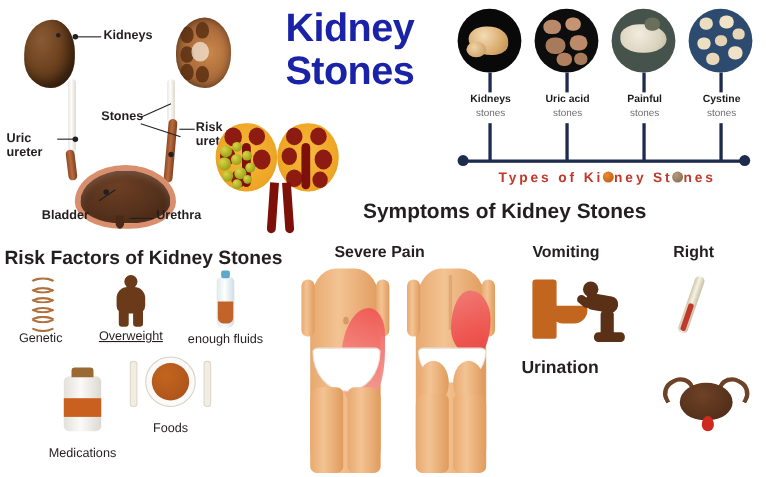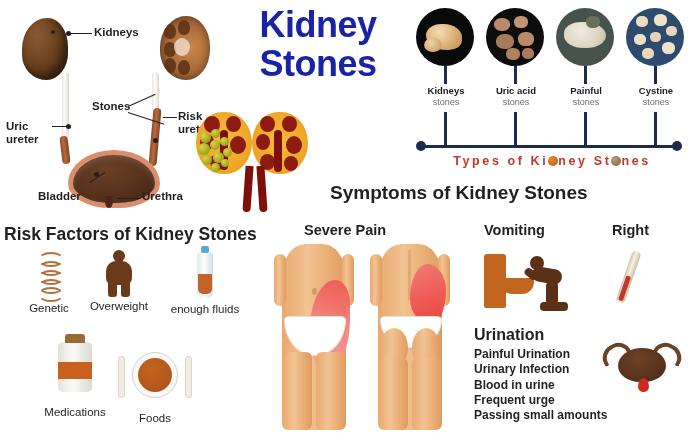--- a/index.html
+++ b/index.html
@@ -295,60 +295,60 @@
     <span>Types of Ki</span><span class="glyph-stone" style="background:radial-gradient(circle at 35% 32%,#e98a2e,#b4561a);"></span><span>ney St</span><span class="glyph-stone" style="background:radial-gradient(circle at 35% 32%,#b79a7a,#7d6548);"></span><span>nes</span>
   </div>
 </div>
 
 <div class="abs" id="symptoms-title">Symptoms of Kidney Stones</div>
 <div class="abs" id="risk-title">Risk Factors of Kidney Stones</div>
 <div class="abs" id="h-severe">Severe Pain</div>
 <div class="abs" id="h-vomit">Vomiting</div>
 <div class="abs" id="h-fever">Right</div>
 
-<div class="rf" style="left:13px;top:252px;width:72px;">
+<div class="rf" style="left:1px;top:252px;width:72px;">
   <div class="helix">
     <span style="top:0px;"></span>
       <span style="top:9px;"></span>
     <span style="top:18px;"></span>
       <span style="top:27px;"></span>
       <span style="top:35px;"></span>
   </div>
   <div class="rf-label" style="margin-top:4px;">Genetic</div>
 </div>
 
 <div class="rf" style="left:78px;top:250px;width:82px;">
   <div class="person">
     <div class="head"></div>
       <div class="body"></div>
     <div class="leg" style="left:4px;"></div>
       <div class="leg" style="left:17px;"></div>
   </div>
-  <div class="rf-label" style="margin-top:4px;">Overweight</div>
+  <div class="rf-label" style="margin-top:4px;text-decoration:underline;">Overweight</div>
 </div>
 
 <div class="rf" style="left:156px;top:252px;width:98px;">
   <div class="bottle">
     <div class="cap"></div>
       <div class="fill"></div>
   </div>
   <div class="rf-label" style="margin-top:5px;">
     <div>enough fluids</div>
   </div>
 </div>
 
 <div class="rf" style="left:30px;top:342px;width:90px;">
   <div class="pillb">
       <div class="cap"></div>
       <div class="band"></div>
     </div>
   <div class="rf-label" style="margin-top:14px;">Medications</div>
 </div>
 
-<div class="rf" style="left:108px;top:352px;width:94px;">
+<div class="rf" style="left:108px;top:324px;width:94px;">
   <div style="position:relative;height:48px;">
     <div class="cutlery" style="left:10px;"></div>
     <div class="plate">
         <div class="food"></div>
       </div>
     <div class="cutlery" style="right:10px;"></div>
   </div>
   <div class="rf-label" style="margin-top:12px;">Foods</div>
 </div>
 
@@ -401,26 +401,19 @@
 </div>
 
 <div class="abs" id="fever-icon">
   <div class="thermo">
       <div class="merc"></div>
     </div>
 </div>
 
 <div class="abs" id="urination">
   <h3>Urination</h3>
-  <ul>
-    <li>Painful Urination</li>
-    <li>Urinary Infection</li>
-    <li>Blood in urine</li>
-    <li>Frequent urge</li>
-    <li>Passing small amounts</li>
-  </ul>
   <div class="bladder-icon">
     <div class="bl-horn" style="left:4px;transform:rotate(-28deg);"></div>
     <div class="bl-horn" style="right:4px;transform:rotate(28deg);"></div>
     <div class="bl-body"></div>
     <div class="bl-drop"></div>
   </div>
 </div>
 
 </body></html>

